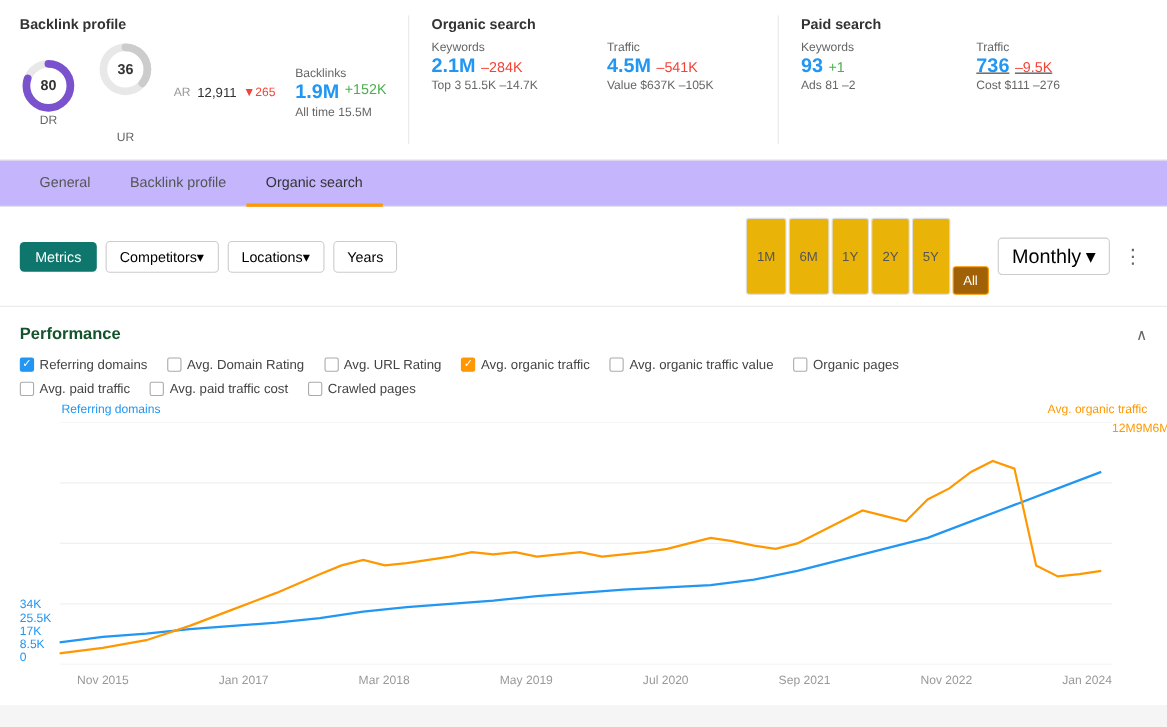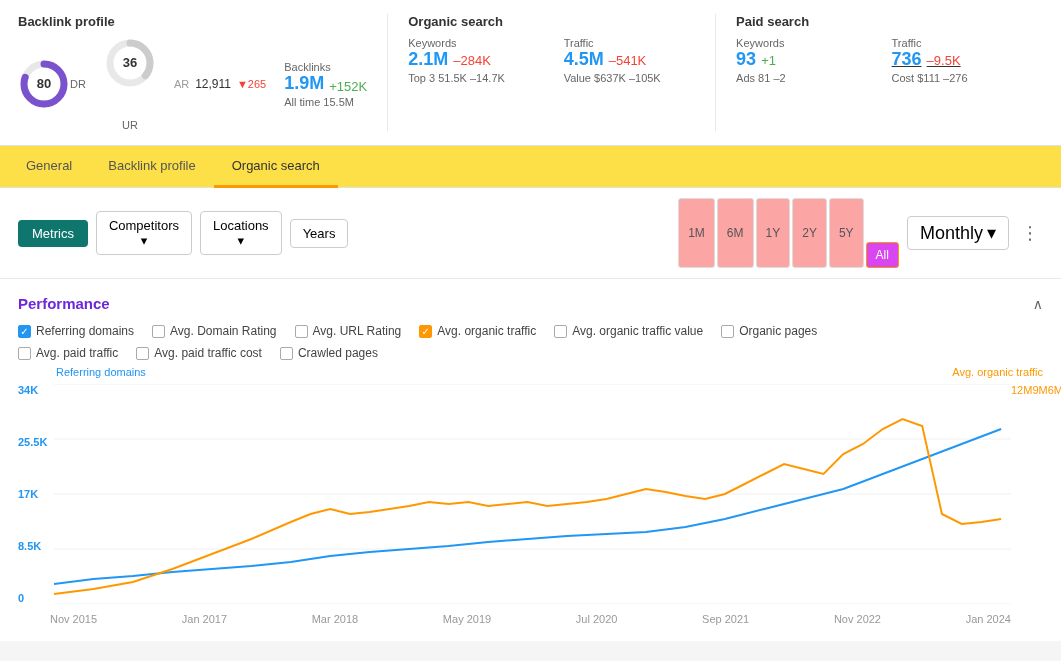--- a/index.html
+++ b/index.html
@@ -49,23 +49,23 @@
       grid-template-columns: 1fr 1fr;
       gap: 8px 24px;
     }
 
     .ar-row { display: flex; align-items: center; gap: 6px; margin-top: 4px; }
     .ar-label { color: #999; font-size: 11px; }
     .ar-val { font-size: 12px; color: #333; }
 
     
     .nav-tabs {
-      background: #fde047;
+      background: #c4b5fd;
       border-bottom: 1px solid #e0e0e0;
-      padding: 0 8px;
+      padding: 0 18px;
       display: flex;
       gap: 0;
     }
     .nav-tab {
       padding: 12px 18px;
       cursor: pointer;
       font-size: 13px;
       color: #555;
       border-bottom: 3px solid transparent;
       margin-bottom: -1px;
@@ -97,35 +97,34 @@
     .btn-dropdown {
       background: #fff;
       border: 1px solid #ccc;
       padding: 6px 12px;
       border-radius: 4px;
       font-size: 13px;
       cursor: pointer;
       display: flex;
       align-items: center;
       gap: 0;
-      flex-direction: column;
     }
     .spacer { flex: 1; }
     .time-btns { display: flex; gap: 2px; }
     .time-btn {
       padding: 5px 9px;
       border: 1px solid #ddd;
-      background: #fca5a5;
+      background: #eab308;
       font-size: 12px;
       cursor: pointer;
       border-radius: 3px;
       color: #555;
     }
     .time-btn.active {
-      background: #d946ef;
+      background: #a16207;
       color: #fff;
       border-color: #ff9800;
       margin-top: 44px;
     }
     .monthly-btn {
       background: #fff;
       border: 1px solid #ccc;
       padding: 5px 12px;
       border-radius: 4px;
       font-size: 18px;
@@ -148,21 +147,21 @@
       background: #fff;
       margin: 0;
       padding: 16px 18px;
     }
     .perf-header {
       display: flex;
       justify-content: space-between;
       align-items: center;
       margin-bottom: 12px;
     }
-    .perf-title { font-size: 15px; font-weight: bold; color: #6d28d9; }
+    .perf-title { font-size: 15px; font-weight: bold; color: #14532d; }
     .chevron-up { color: #666; font-size: 14px; cursor: pointer; }
 
     .checkboxes-row {
       display: flex;
       flex-wrap: wrap;
       gap: 6px 18px;
       margin-bottom: 8px;
       align-items: center;
     }
     .cb-item {
@@ -213,21 +212,21 @@
   </style>
 </head>
 <body>
 
 <div class="top-panel">
 
   <div class="panel-section">
     <div class="panel-title">Backlink profile</div>
     <div class="backlink-row">
 
-      <div style="display:flex;flex-direction:row;align-items:center;">
+      <div style="display:flex;flex-direction:column;align-items:center;">
         <svg width="52" height="52" viewBox="0 0 52 52">
           <circle cx="26" cy="26" r="20" fill="none" stroke="#e8e8e8" stroke-width="7"></circle>
           <circle cx="26" cy="26" r="20" fill="none" stroke="#7b52cd" stroke-width="7" stroke-dasharray="100.5 25.1" stroke-linecap="round" transform="rotate(-90 26 26)"></circle>
           <text x="26" y="30" text-anchor="middle" font-size="13" font-weight="bold" fill="#333">80</text>
         </svg>
         <span style="font-size:11px;color:#666;">DR</span>
       </div>
 
       <div style="display:flex;flex-direction:column;align-items:center;gap:30px;">
         <svg width="52" height="52" viewBox="0 0 52 52">
@@ -241,21 +240,21 @@
       <div style="display:flex;flex-direction:column;justify-content:flex-end;padding-bottom:4px;">
         <div class="ar-row">
           <span class="ar-label">AR</span>
           <span class="ar-val">12,911</span>
           <span class="val-negative" style="font-size:11px;">▼265</span>
         </div>
       </div>
 
       <div class="metric-block">
         <span class="metric-label">Backlinks</span>
-        <div style="display:flex;align-items:flex-end;gap:5px;">
+        <div style="display:flex;align-items:flex-start;gap:5px;">
           <span class="metric-value-blue">1.9M</span>
           <span class="val-positive">+152K</span>
         </div>
         <span class="metric-sub">All time  15.5M</span>
       </div>
 
     </div>
   </div>
 
   <div class="panel-section">
@@ -389,21 +388,21 @@
       <span>Crawled pages</span>
     </label>
   </div>
 
   <div class="chart-container" style="position:relative;margin-top:24px;">
     <span class="chart-axis-label-left" style="position:absolute;left:38px;top:-18px;color:#2196f3;font-size:11px;">Referring domains</span>
     <span class="chart-axis-label-right" style="position:absolute;right:0;top:-18px;color:#ff9800;font-size:11px;">Avg. organic traffic</span>
 
     <div style="display:flex;position:relative;">
 
-      <div style="display:flex;flex-direction:column;justify-content:space-between;width:36px;font-size:11px;color:#2196f3;height:220px;padding-bottom:0;font-weight:bold;">
+      <div style="display:flex;flex-direction:column;justify-content:flex-end;width:36px;font-size:11px;color:#2196f3;height:220px;padding-bottom:0;">
         <span>34K</span>
         <span>25.5K</span>
         <span>17K</span>
         <span>8.5K</span>
         <span>0</span>
       </div>
 
       <div style="flex:1;position:relative;">
         <svg width="100%" height="220" viewBox="0 0 970 220" preserveAspectRatio="none" xmlns="http://www.w3.org/2000/svg">
 
@@ -491,21 +490,21 @@
 
       <div style="display:flex;flex-direction:row;justify-content:space-between;width:32px;font-size:11px;color:#ff9800;height:220px;text-align:right;">
         <span>12M</span>
         <span>9M</span>
         <span>6M</span>
         <span>3M</span>
         <span>0</span>
       </div>
     </div>
 
-    <div style="display:flex;justify-content:space-between;font-size:11px;color:#999;margin-top:6px;margin-left:32px;margin-right:32px;">
+    <div style="display:flex;justify-content:space-between;font-size:11px;color:#999;margin-top:6px;margin-left:52px;margin-right:32px;">
       <span>Nov 2015</span>
       <span>Jan 2017</span>
       <span>Mar 2018</span>
       <span>May 2019</span>
       <span>Jul 2020</span>
       <span>Sep 2021</span>
       <span>Nov 2022</span>
       <span>Jan 2024</span>
     </div>
   </div>

